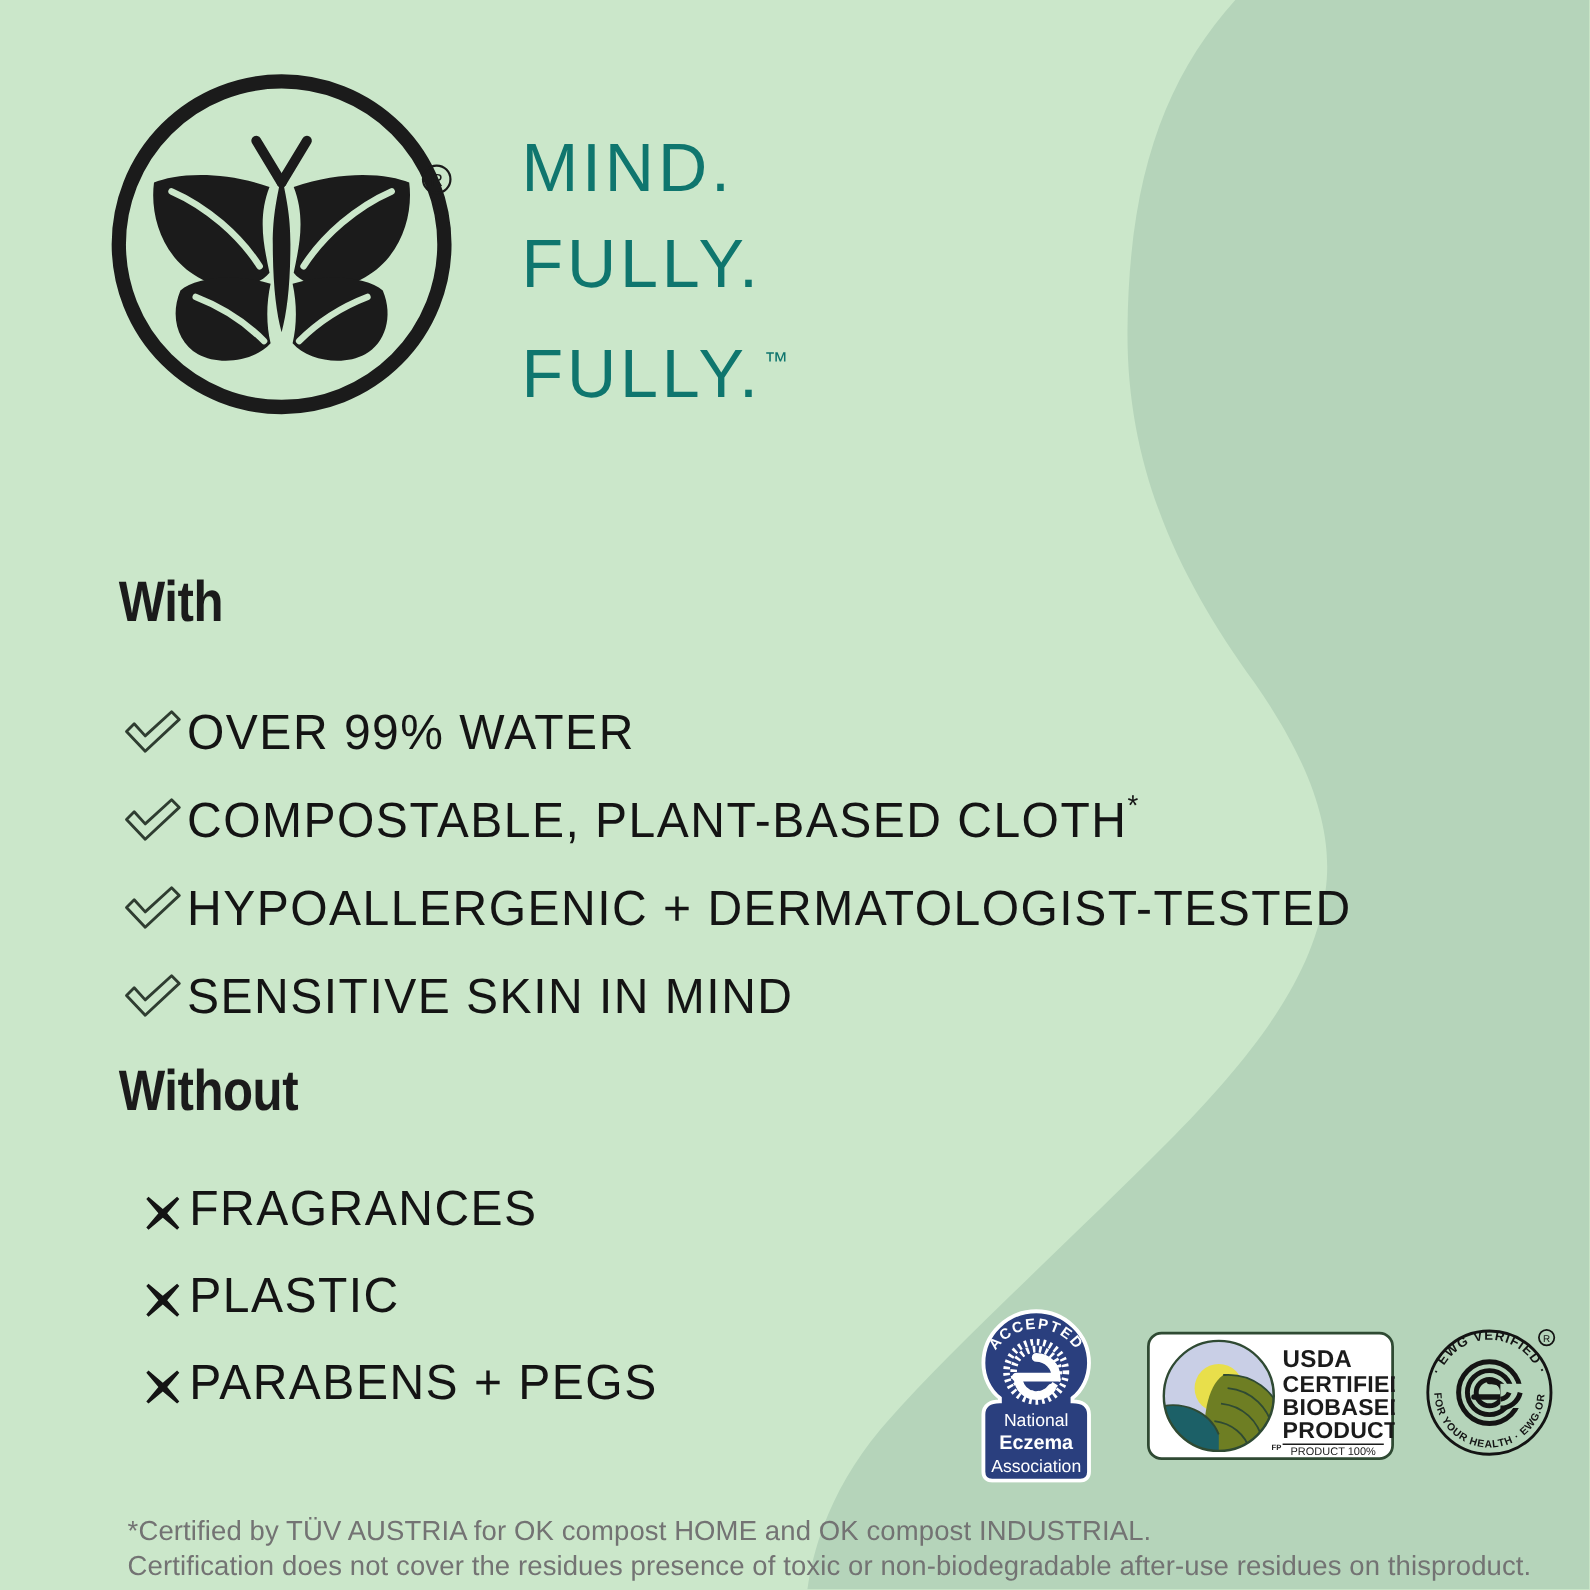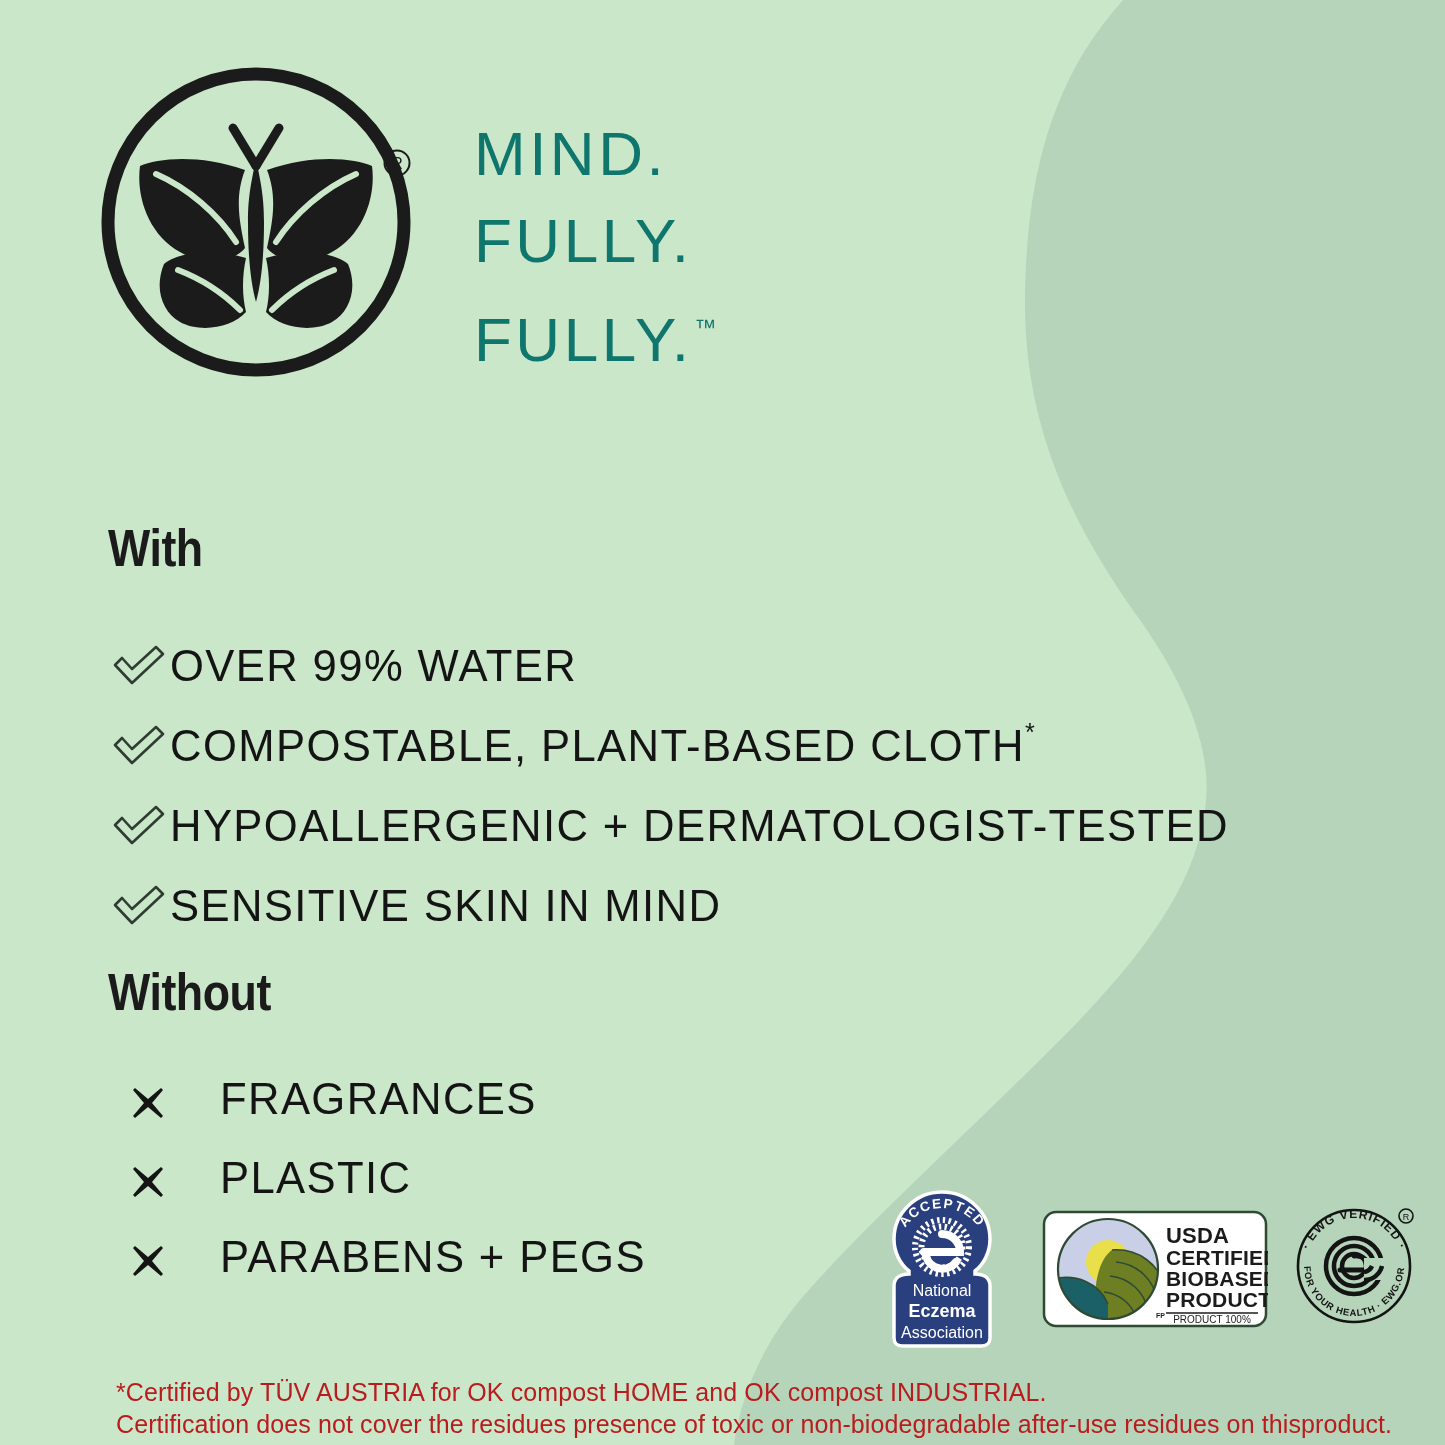--- a/index.html
+++ b/index.html
@@ -96,21 +96,21 @@
   }
   #with-list { left: 108px; top: 612px; }
   #without-list { left: 124px; top: 1046px; }
 
   .claim-item {
     display: flex;
     align-items: flex-end;
     white-space: nowrap;
   }
   #with-list .claim-item { height: 80px; }
-  #without-list .claim-item { height: 79px; gap: 48px; }
+  #without-list .claim-item { height: 79px; }
 
   .icon-slot {
     flex: 0 0 auto;
     display: flex;
     align-items: center;
     justify-content: center;
   }
   #with-list .icon-slot { width: 62px; height: 52px; }
   #without-list .icon-slot { width: 48px; height: 44px; }
 
@@ -145,21 +145,21 @@
   #footnote {
     position: absolute;
     left: 116px;
     top: 1376px;
     width: 1200px;
   }
   .footnote-line {
     font-family: "Liberation Sans", sans-serif;
     font-size: 25px;
     font-weight: 400;
-    color: #b91c1c;
+    color: #737373;
     letter-spacing: 0.1px;
     line-height: 32px;
     white-space: nowrap;
   }
 </style>
 </head>
 <body>
 
 <div id="page">
 

